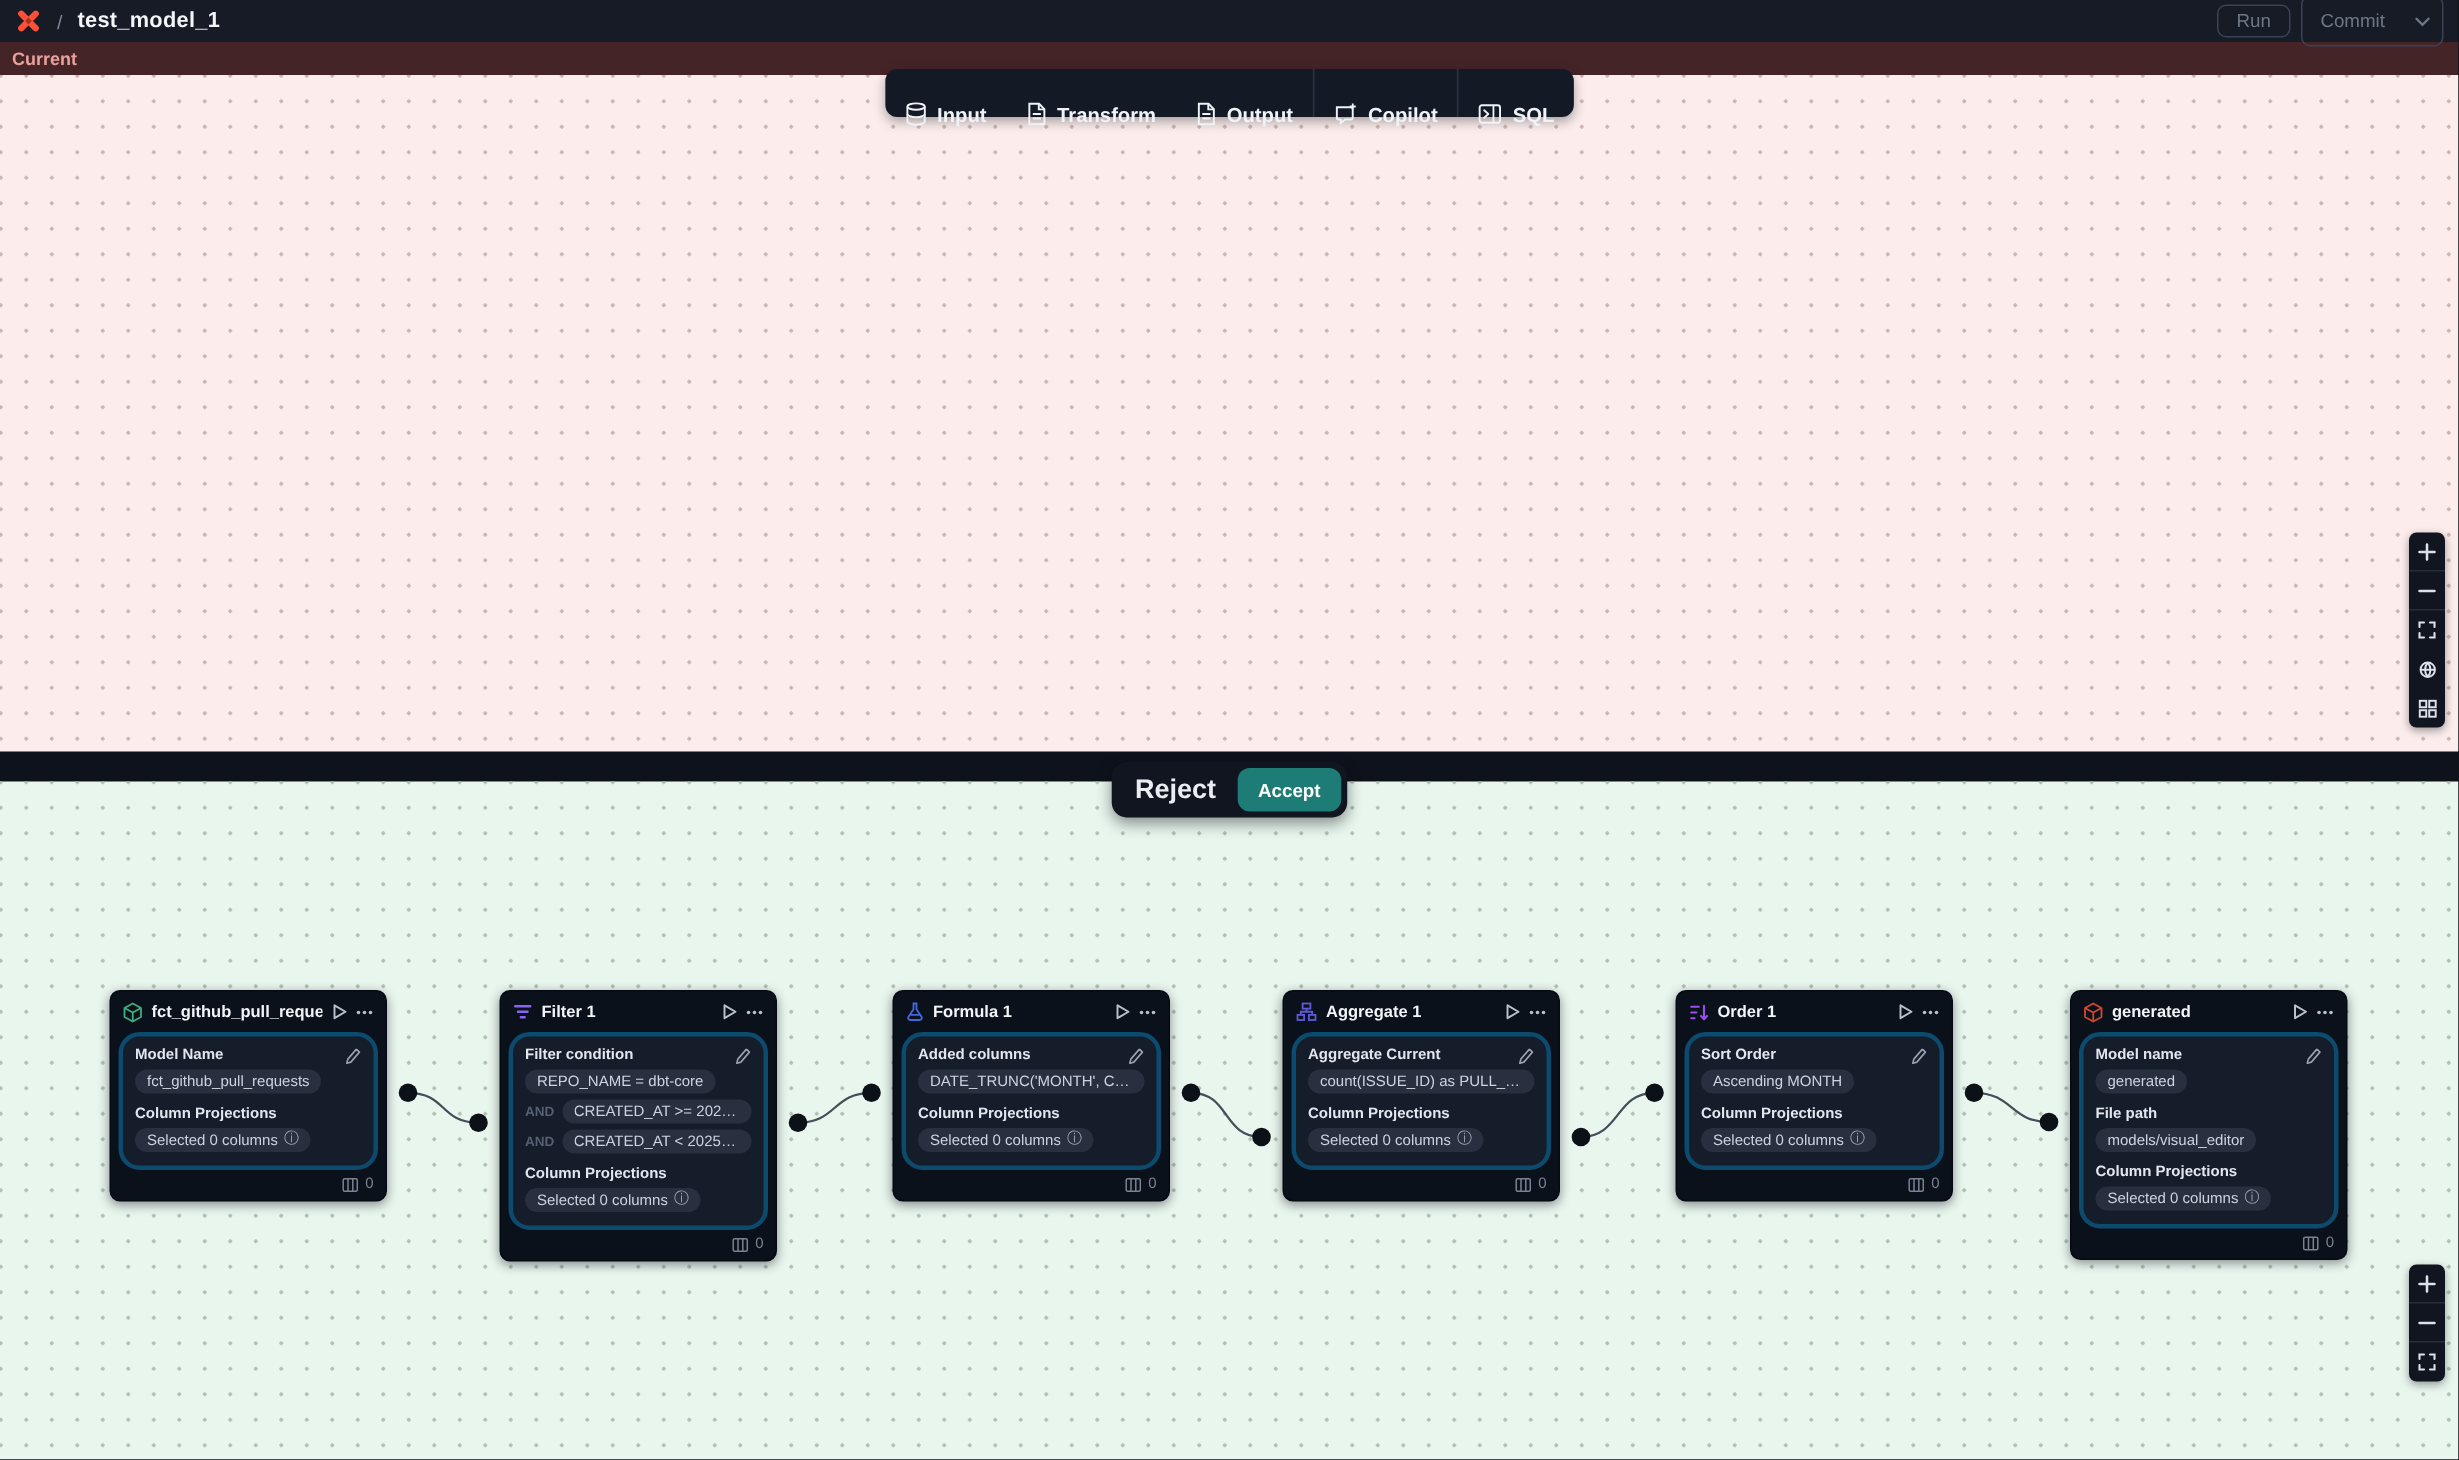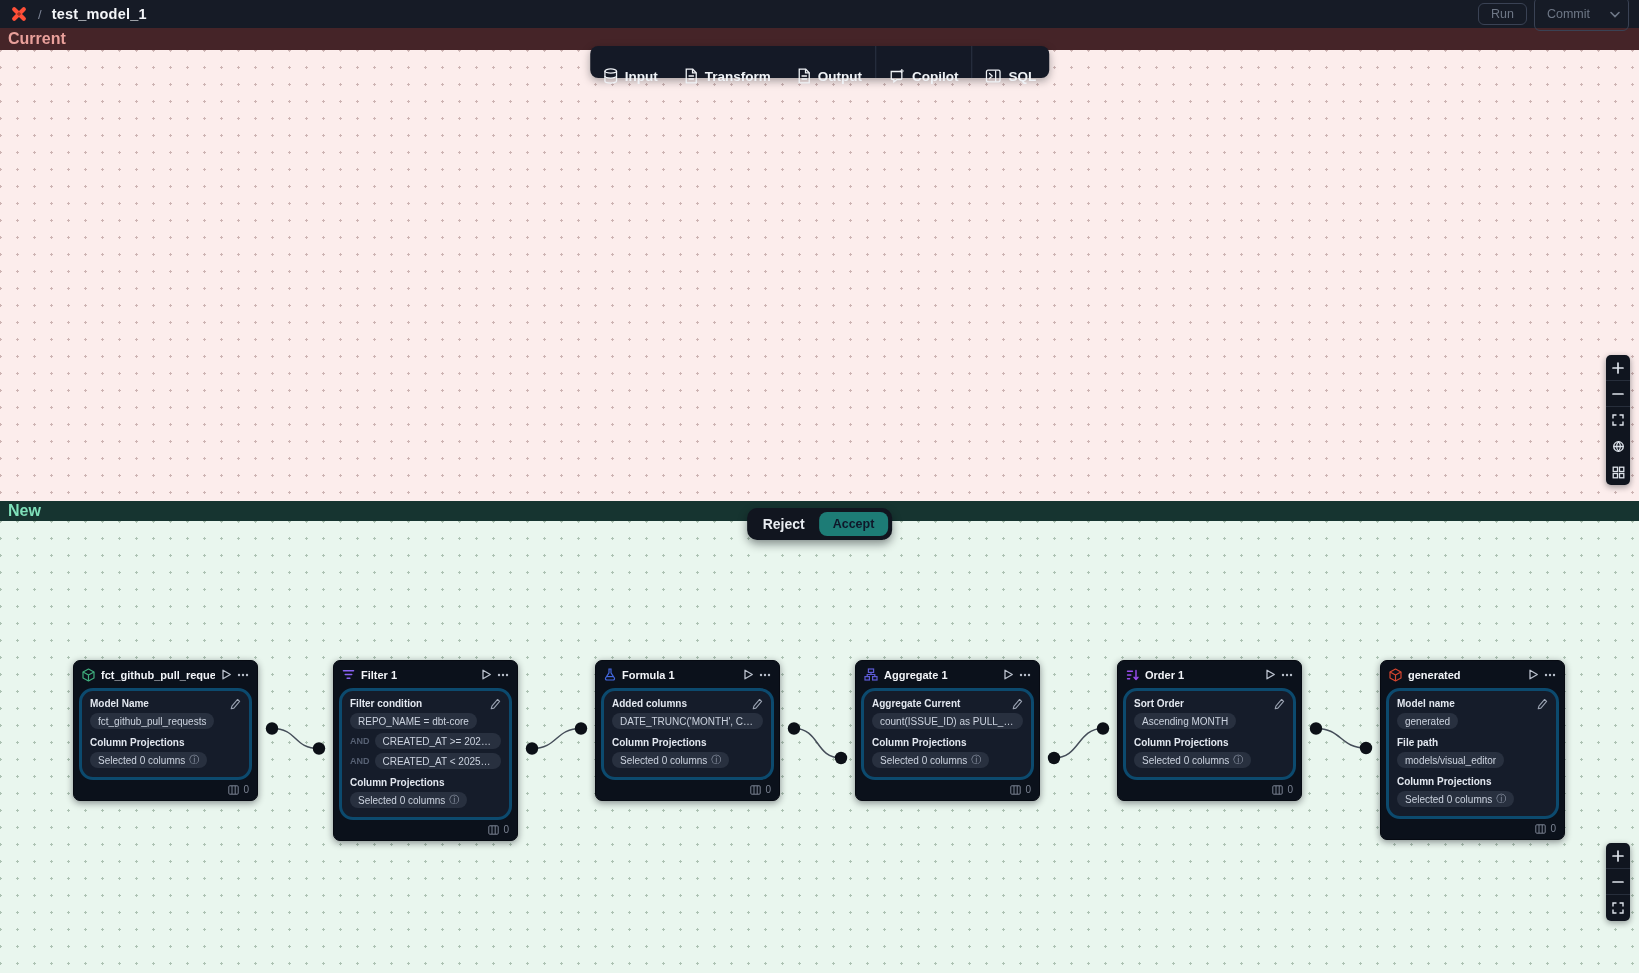--- a/index.html
+++ b/index.html
@@ -18,21 +18,21 @@
                font-family:inherit; font-size:12.5px; height:22px; padding:0 12px;
                border-radius:6px; cursor:default; }
   .commit-split { display:flex; align-items:stretch; border:1px solid #3a4254; border-radius:6px; height:34px; }
   .commit-split button { background:transparent; border:none; color:#6e7786;
                font-family:inherit; font-size:12.5px; cursor:default; display:flex; align-items:center; }
   .commit-main { padding:0 12px; }
   .commit-caret { padding:0 8px; border-left:1px solid #3a4254; }
 
   
   .band { position:absolute; left:0; right:0; display:flex; align-items:center;
-          padding-left:8px; font-size:16px; font-weight:600; z-index:6; }
+          padding-left:8px; font-size:12px; font-weight:600; z-index:6; }
   .band-current { top:28px; height:22px; background:#452428; color:#e9a09b; }
   .band-new     { top:501px; height:20px; background:#163430; color:#7fe0ba; }
 
   
   .pane { position:absolute; left:0; right:0; }
   .pane-current { top:50px; height:451px; background:#fcedec;
       background-image:radial-gradient(circle,#cdb4b3 1.1px,transparent 1.1px);
       background-size:17px 17px; background-position:9px 9px; }
   .pane-new { top:521px; height:452px; background:#e9f6ee;
       background-image:radial-gradient(circle,#adc2b3 1.1px,transparent 1.1px);
@@ -46,22 +46,22 @@
              background:transparent; border:none; color:#eff2f6; font-family:inherit;
              font-size:13.5px; font-weight:600; cursor:pointer;margin-top:28px; }
   .tb-item svg { display:block; }
   .tb-sep { width:1px; height:32px; background:#2b3344; }
 
   
   .diff-actions { position:absolute; top:508px; left:50%; transform:translateX(-50%);
                   background:#11151f; border-radius:10px; padding:4px; display:flex;
                   gap:2px; z-index:35; box-shadow:0 4px 10px rgba(5,10,15,.45); }
   .btn-reject { background:transparent; border:none; color:#e9ecf1; font-family:inherit;
-                font-size:14px; font-weight:600; padding:4px 12px; border-radius:7px; cursor:pointer; }
-  .btn-accept { border:none; color:#0f172a; font-family:inherit; font-size:12.5px;
+                font-size:18px; font-weight:600; padding:4px 12px; border-radius:7px; cursor:pointer; }
+  .btn-accept { border:none; color:#ffffff; font-family:inherit; font-size:12.5px;
                 font-weight:700; padding:4px 14px; border-radius:8px; cursor:pointer; }
 
   
   .controls { position:absolute; right:9px; width:24px; background:#10151f; border-radius:5px;
               display:flex; flex-direction:column; z-index:15; box-shadow:0 2px 6px rgba(5,8,14,.4); }
   .controls-top { top:305px; }
   .controls-bottom { top:322px; }
   .ctrl-btn { height:26px; display:flex; align-items:center; justify-content:center;
               background:transparent; border:none; color:#dde2ea; cursor:pointer; }
   .ctrl-btn.hr { border-bottom:1px solid #272e3b; }
@@ -158,23 +158,20 @@
         <svg width="13" height="13" viewBox="0 0 13 13" fill="none" stroke="currentColor" stroke-width="1.3">
           <rect x="1.2" y="1.2" width="4.3" height="4.3"></rect>
             <rect x="7.5" y="1.2" width="4.3" height="4.3"></rect>
           <rect x="1.2" y="7.5" width="4.3" height="4.3"></rect>
             <rect x="7.5" y="7.5" width="4.3" height="4.3"></rect>
           </svg>
       </button>
     </div>
   </section>
 
-  <div class="band band-new">
-    <span>New</span>
-  </div>
   <section class="pane pane-new">
     <svg id="edge-layer" width="1639" height="452">
         <path d="M 272 207.5 C 298 207.5, 293 227.5, 319 227.5" fill="none" stroke="#454d59" stroke-width="1.5"></path>
         <circle cx="272" cy="207.5" r="6.2" fill="#0c1017"></circle>
         <circle cx="319" cy="227.5" r="6.2" fill="#0c1017"></circle>
         <path d="M 532 227.5 C 558 227.5, 555 207.5, 581 207.5" fill="none" stroke="#454d59" stroke-width="1.5"></path>
         <circle cx="532" cy="227.5" r="6.2" fill="#0c1017"></circle>
         <circle cx="581" cy="207.5" r="6.2" fill="#0c1017"></circle>
         <path d="M 794 207.5 C 820 207.5, 815 237, 841 237" fill="none" stroke="#454d59" stroke-width="1.5"></path>
         <circle cx="794" cy="207.5" r="6.2" fill="#0c1017"></circle>

